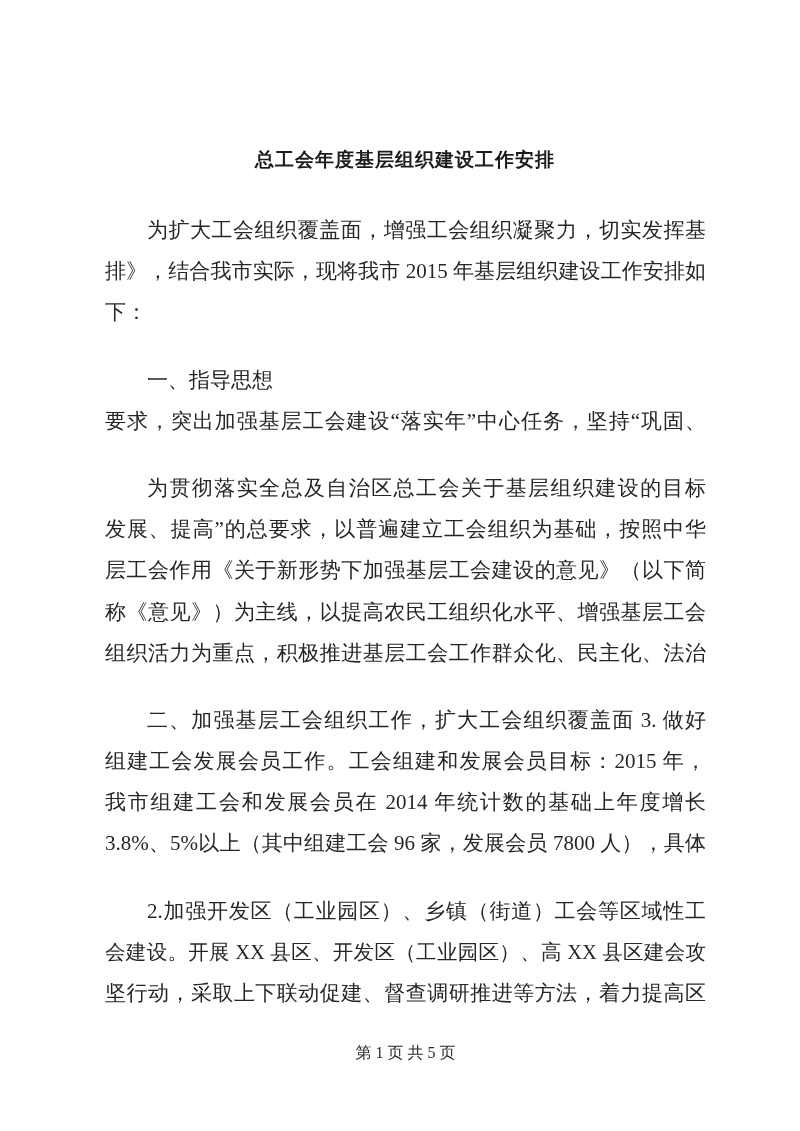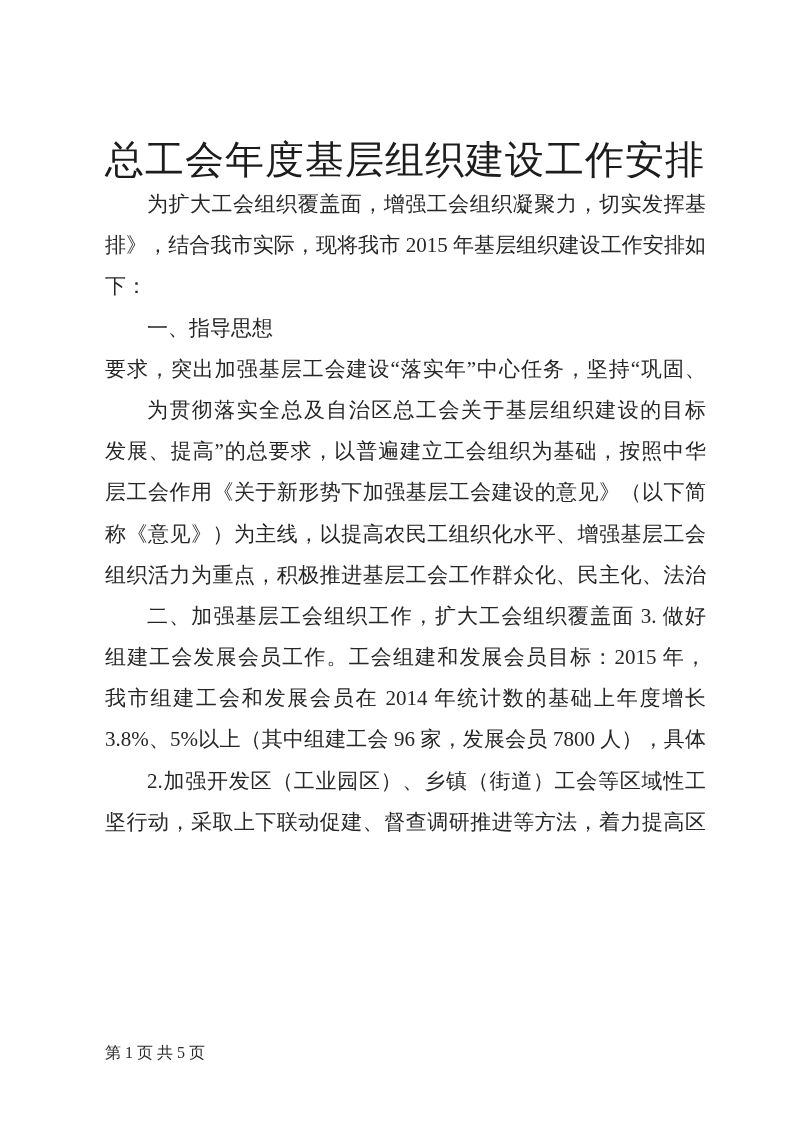--- a/index.html
+++ b/index.html
@@ -15,23 +15,23 @@
     position: absolute;
     inset: 0;
     background: #ffffff;
   }
   .doc-title {
     position: absolute;
     left: 100px;
     top: 141px;
     width: 610px;
     margin: 0;
-    font-size: 39px;
+    font-size: 19px;
     line-height: 38px;
-    font-weight: 400;
+    font-weight: 700;
     letter-spacing: 1px;
     text-align: center;
     color: #1c1c1c;
     white-space: nowrap;
   }
   .doc-body {
     position: absolute;
     left: 105px;
     top: 184px;
     width: 601px;
@@ -39,27 +39,28 @@
   .line {
     height: 41.2px;
     line-height: 41.2px;
     font-size: 21px;
     color: #262626;
     text-align: justify;
     text-align-last: justify;
     overflow: hidden;
     white-space: nowrap;
   }
-  .line.first { padding-left: 42px; }
+  .line.first { padding-left: 42px; margin-top: 26px; }
   .line.end   { text-align-last: left; }
   .doc-footer {
     position: absolute;
     left: 105px;
     top: 1043px;
     width: 601px;
+    text-align: center;
     font-size: 16px;
     line-height: 20px;
     color: #2a2a2a;
   }
 </style>
 </head>
 <body>
 
 <div class="page">
   <h1 class="doc-title">总工会年度基层组织建设工作安排</h1>
@@ -73,19 +74,20 @@
       <div class="line first">为贯彻落实全总及自治区总工会关于基层组织建设的目标</div>
       <div class="line">发展、提高”的总要求，以普遍建立工会组织为基础，按照中华</div>
       <div class="line">层工会作用《关于新形势下加强基层工会建设的意见》（以下简</div>
       <div class="line">称《意见》）为主线，以提高农民工组织化水平、增强基层工会</div>
       <div class="line">组织活力为重点，积极推进基层工会工作群众化、民主化、法治</div>
       <div class="line first">二、加强基层工会组织工作，扩大工会组织覆盖面 3. 做好</div>
       <div class="line">组建工会发展会员工作。工会组建和发展会员目标：2015 年，</div>
       <div class="line">我市组建工会和发展会员在 2014 年统计数的基础上年度增长</div>
       <div class="line">3.8%、5%以上（其中组建工会 96 家，发展会员 7800 人），具体</div>
       <div class="line first">2.加强开发区（工业园区）、乡镇（街道）工会等区域性工</div>
+      <div class="line" style="font-size: 20.5px;">会建设。开展 XX 县区、开发区（工业园区）、高 XX 县区建会攻</div>
       <div class="line">坚行动，采取上下联动促建、督查调研推进等方法，着力提高区</div>
     </div>
 
   <div class="doc-footer">
     <span>第 1 页 共 5 页</span>
   </div>
 </div>
 
 </body></html>

